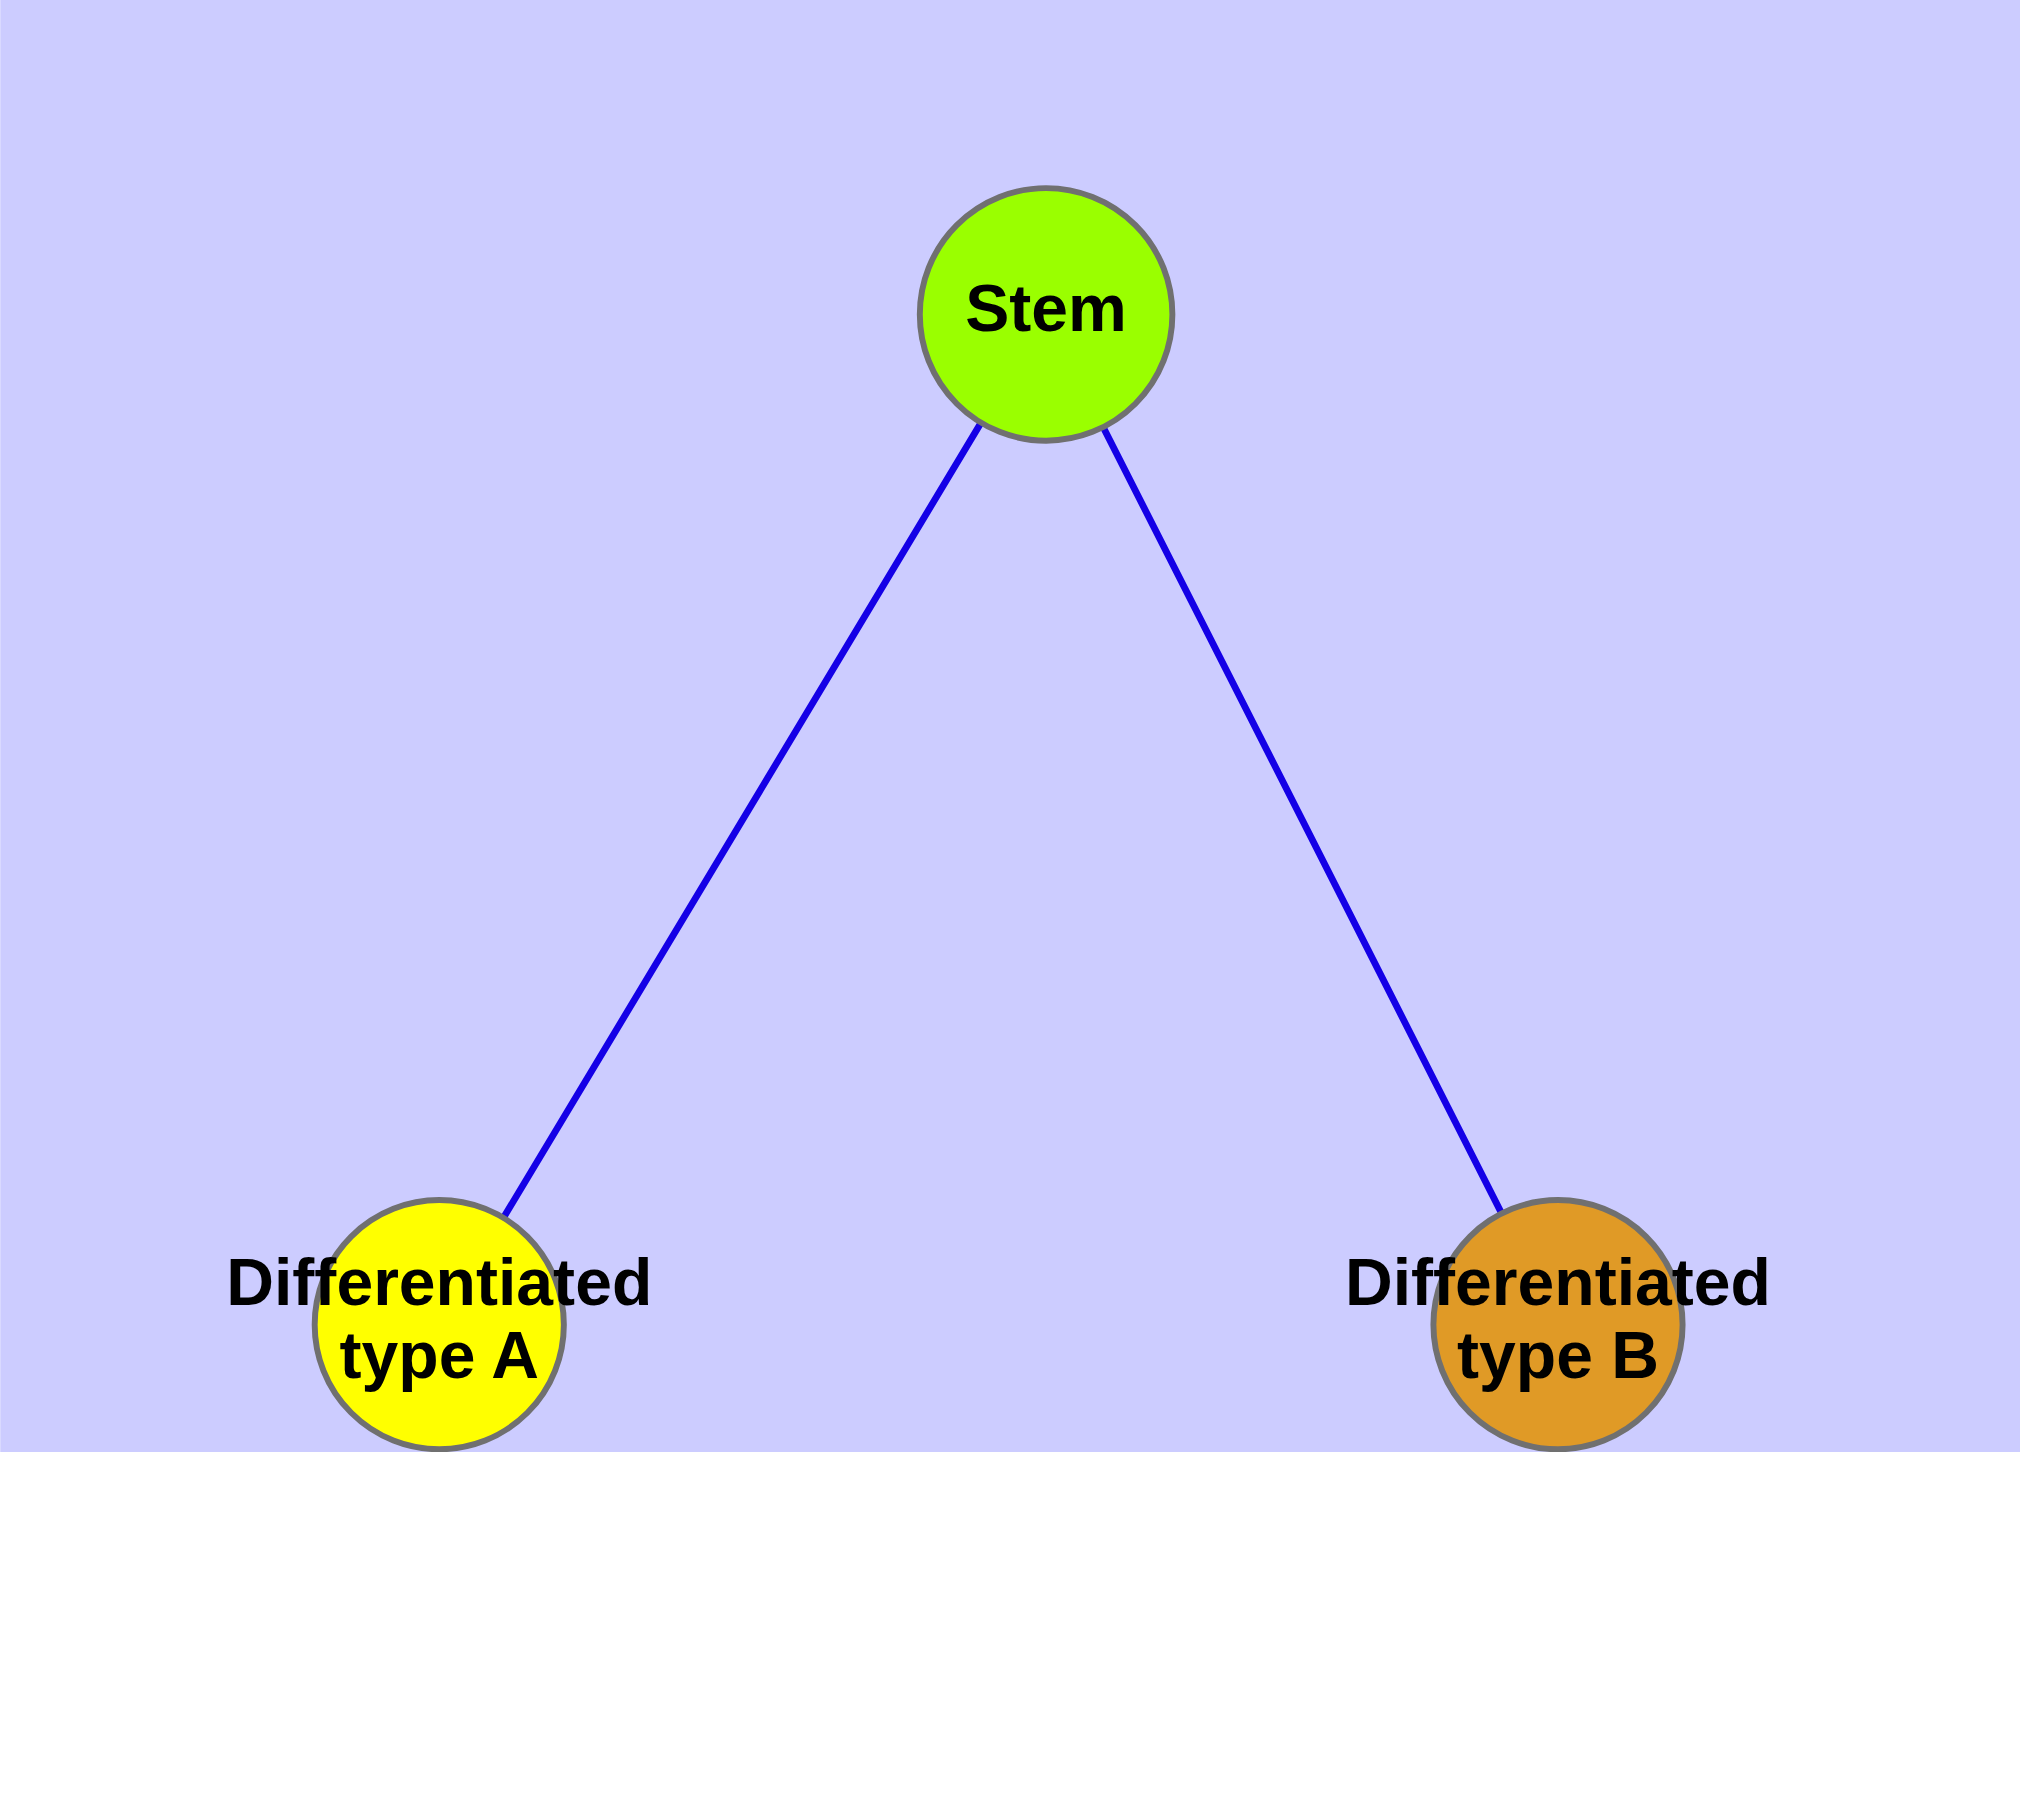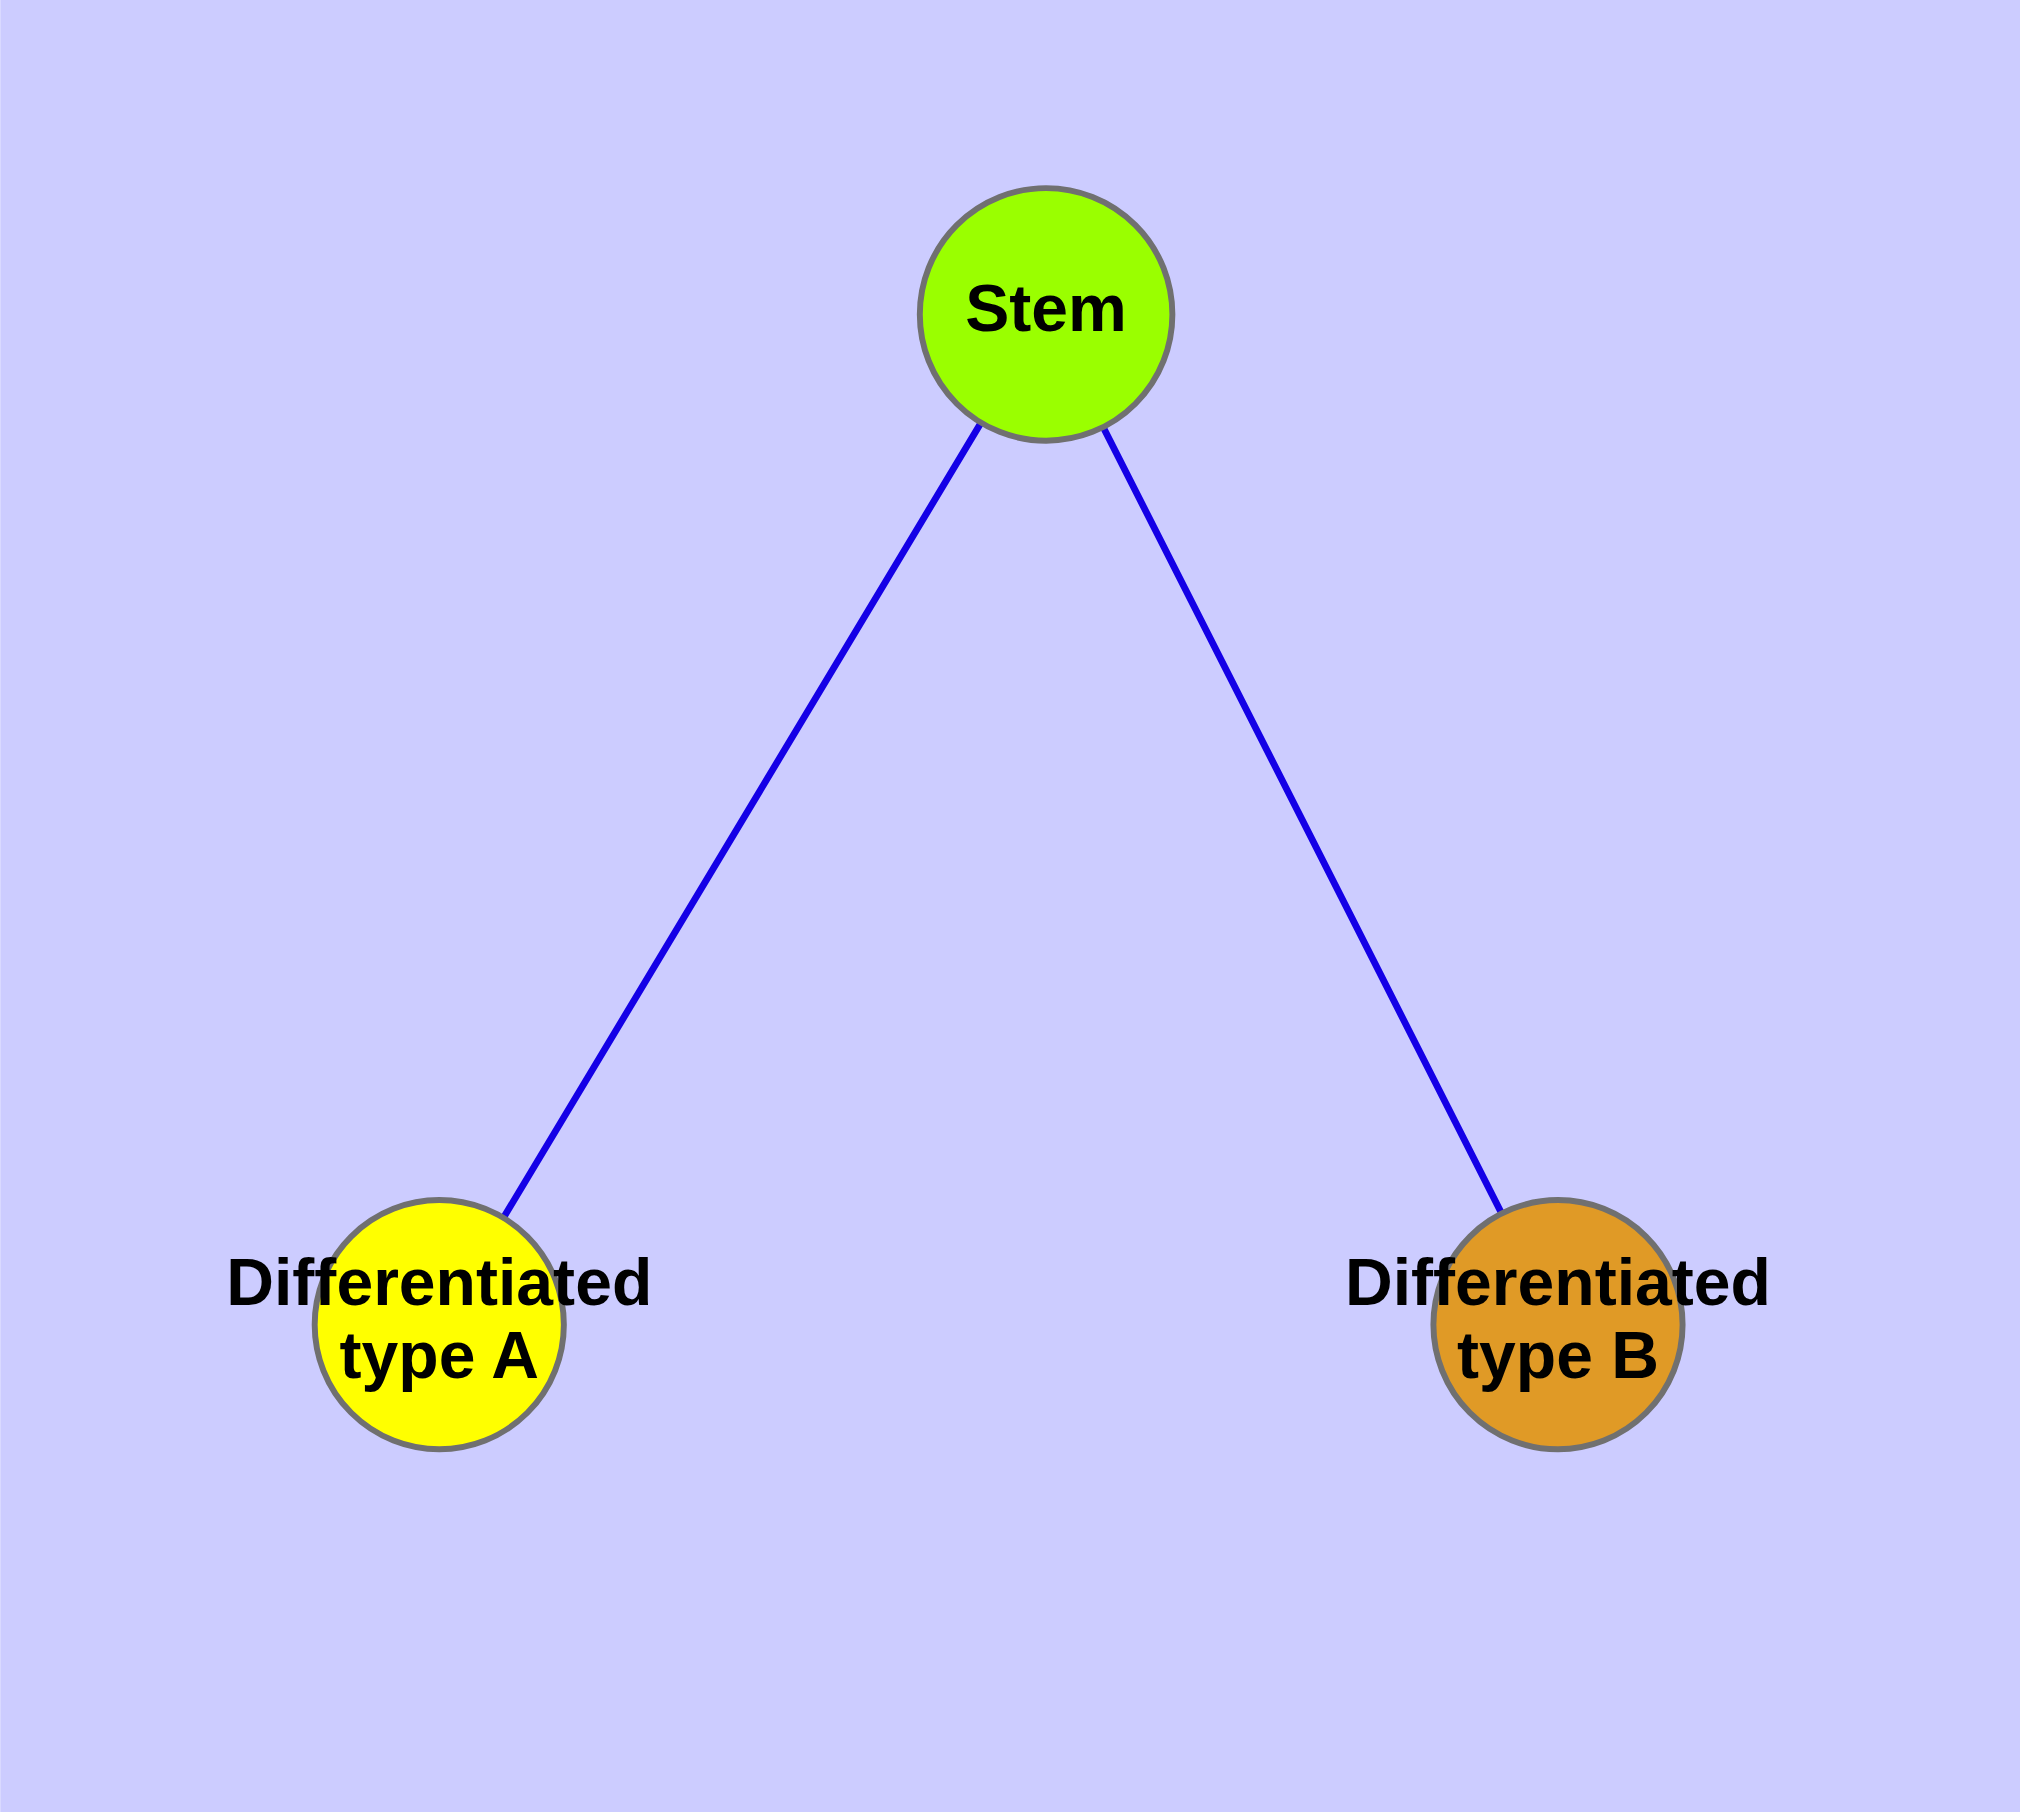--- a/index.html
+++ b/index.html
@@ -42,21 +42,21 @@
   .node-label.single {
     font-size: 78px;
   }
   .node-label.multi {
     font-size: 78px;
   }
 </style>
 </head>
 <body>
 
-<div id="stage" style="width: 2021px; height: 1812px;">
+<div id="stage" style="width: 2021px; height: 1452px;">
   <svg id="canvas" viewBox="0 0 2384 2138" xmlns="http://www.w3.org/2000/svg" style="width: 2021px; height: 1812px;">
 
     <rect id="bg-rect" x="0" y="0" width="2384" height="2138" fill="#ccccff"></rect>
 
     <g id="edges-layer">
       <line class="edge-line" id="edge-stem-to-a" x1="1234" y1="371" x2="518" y2="1563" stroke="#1400e6" stroke-width="8"></line>
       <line class="edge-line" id="edge-stem-to-b" x1="1234" y1="371" x2="1838" y2="1563" stroke="#1400e6" stroke-width="8"></line>
     </g>
 
     <g id="nodes-layer">

